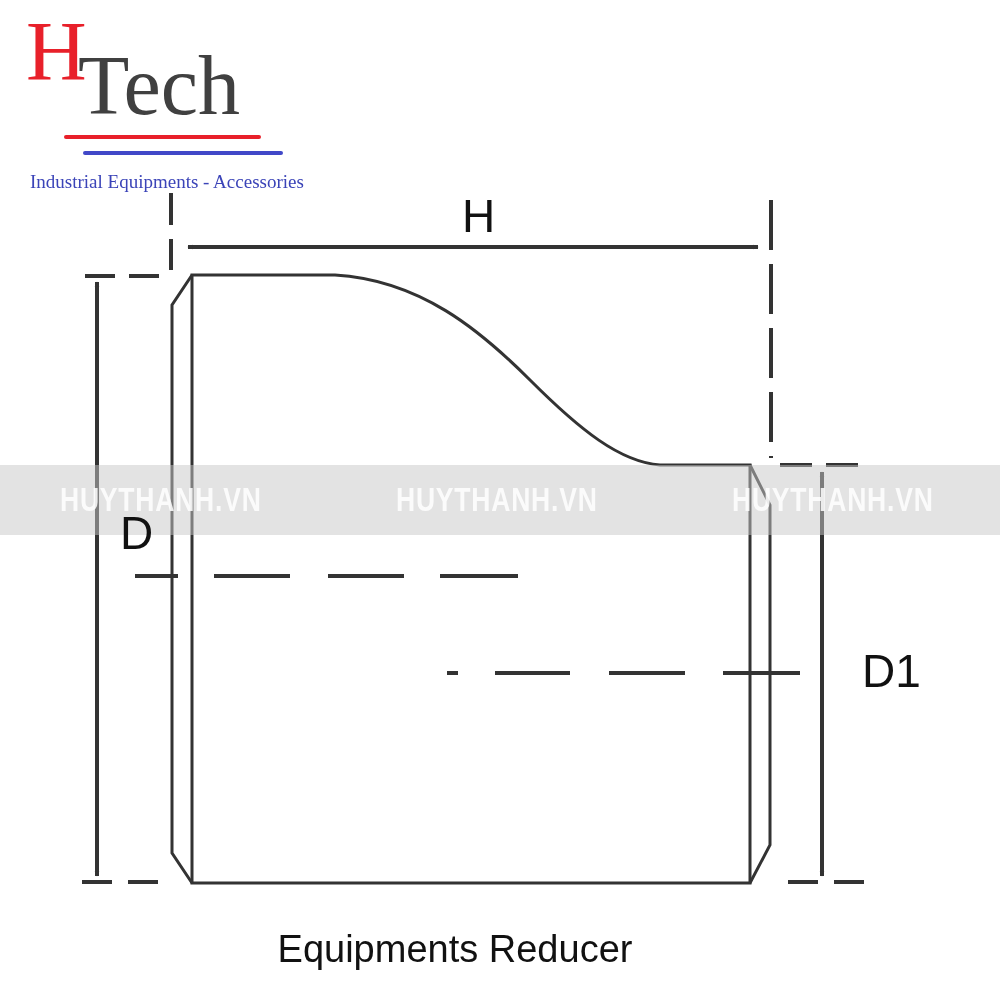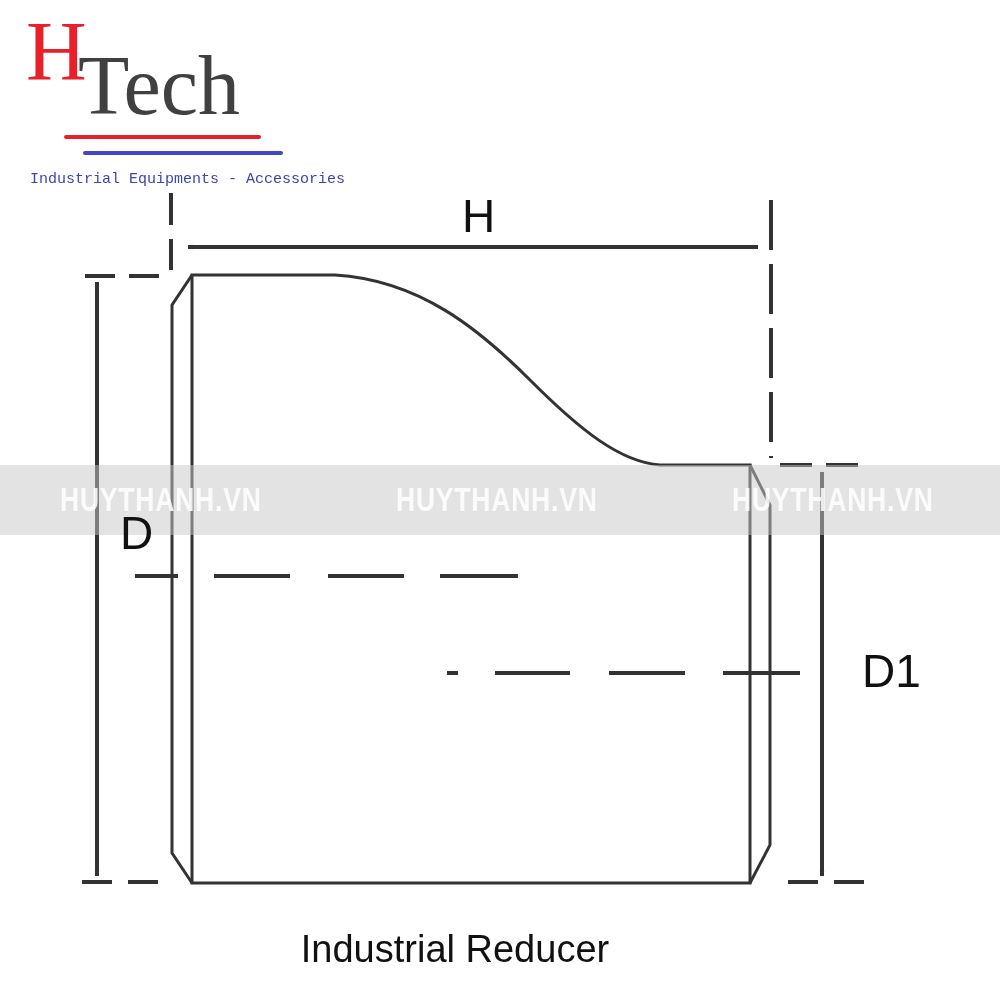--- a/index.html
+++ b/index.html
@@ -2,21 +2,21 @@
 <html><head>
   <meta charset="utf-8">
   <style>
     html, body { margin: 0; padding: 0; background: #ffffff; }
     body { width: 1000px; height: 1000px; position: relative; overflow: hidden; }
     .logo { position: absolute; left: 0; top: 0; width: 320px; height: 200px; }
     .logo-h { position: absolute; left: 26px; top: 10px; font-family: "Liberation Serif", serif; font-size: 84px; line-height: 1; color: #e8202a; }
     .logo-tech { position: absolute; left: 78px; top: 44px; font-family: Liberation Serif, serif; font-size: 84px; line-height: 1; color: #404040; }
     .logo-line-red { position: absolute; left: 64px; top: 135px; width: 197px; height: 4px; background: #e8202a; border-radius: 2px; }
     .logo-line-blue { position: absolute; left: 83px; top: 151px; width: 200px; height: 4px; background: #4148c8; border-radius: 2px; }
-    .logo-tagline { position: absolute; left: 30px; top: 171px; font-family: Liberation Mono, monospace; font-size: 15px; color: #3b44b8; white-space: nowrap; }
+    .logo-tagline { position: absolute; left: 30px; top: 171px; font-family: Liberation Serif, serif; font-size: 19px; color: #3b44b8; white-space: nowrap; }
     .watermark-band { position: absolute; left: 0; top: 465px; width: 1000px; height: 70px; background: rgba(200,200,200,0.5); }
     .watermark-text { position: absolute; top: 480px; font-family: "Liberation Sans", sans-serif; font-size: 34px; font-weight: bold; color: rgba(255,255,255,0.85); transform: scaleX(0.78); transform-origin: left top; letter-spacing: 1px; }
     svg.drawing { position: absolute; left: 0; top: 0; }
     .dim-label { position: absolute; font-family: "Liberation Sans", sans-serif; font-size: 46px; color: #111; line-height: 1; }
     .caption { position: absolute; left: 0; width: 910px; text-align: center; top: 928px; font-family: "Liberation Sans", sans-serif; font-size: 38px; color: #111; }
   </style>
 </head>
 <body>
 
 <div class="logo">
@@ -76,13 +76,13 @@
 
 <div class="watermark-band"></div>
 <span class="watermark-text" style="left:60px;">HUYTHANH.VN</span>
 <span class="watermark-text" style="left:396px;">HUYTHANH.VN</span>
 <span class="watermark-text" style="left:732px;">HUYTHANH.VN</span>
 
 <span class="dim-label" style="left:462px; top:193px;">H</span>
 <span class="dim-label" style="left:120px; top:510px;">D</span>
 <span class="dim-label" style="left:846px; top:648px;margin-left:16px;">D1</span>
 
-<div class="caption">Industrial Reducer</div>
+<div class="caption">Equipments Reducer</div>
 
 </body></html>

